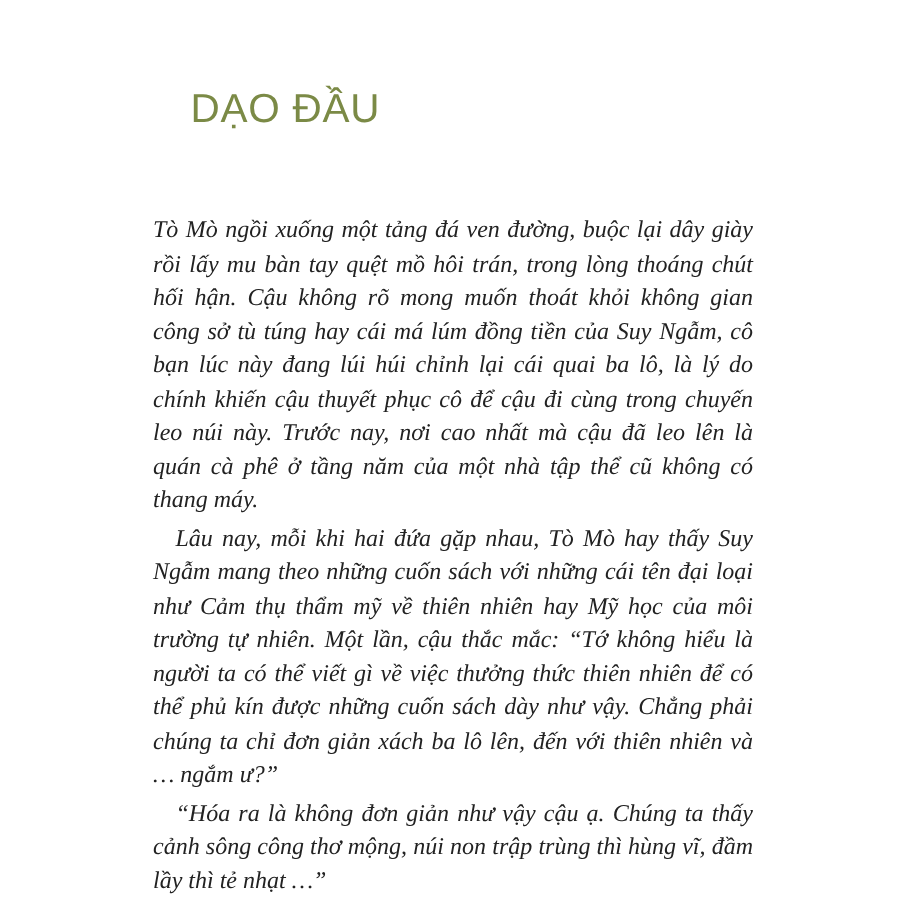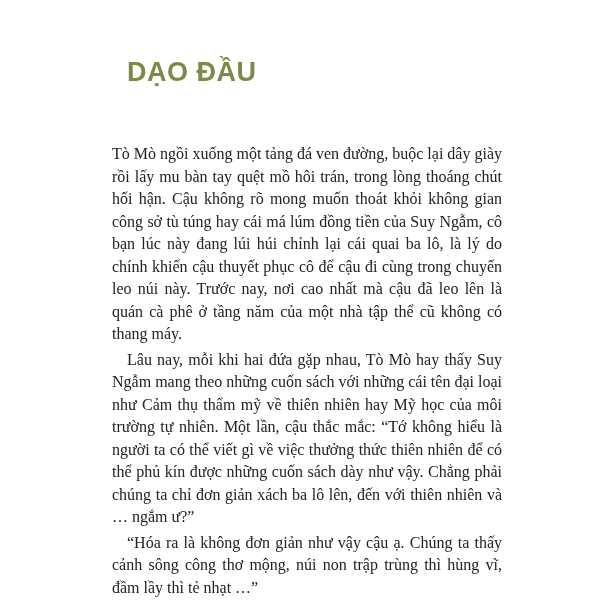--- a/index.html
+++ b/index.html
@@ -17,35 +17,36 @@
   }
   .content {
     position: absolute;
     left: 98px;
     top: 57px;
     width: 404px;
   }
   .chapter-heading {
     margin: 0 0 0 29px;
     font-family: "Liberation Sans", "DejaVu Sans", sans-serif;
-    font-weight: bold;
+    font-weight: normal;
     font-size: 27px;
     line-height: 30px;
     letter-spacing: 0.5px;
     color: #7b8a46;
   }
   .body-text {
     margin-top: 56px;
     font-size: 16px;
     line-height: 22.5px;
     color: #222222;
     text-align: justify;
   }
   .body-text p {
-    margin: 0 0 3px 14px;
+    margin: 0 0 3px 4px;
+    font-style: italic;
   }
   .body-text p.indent {
     text-indent: 15px;
   }
 </style>
 </head>
 <body>
 
 <div class="book-page">
   <div class="content">

